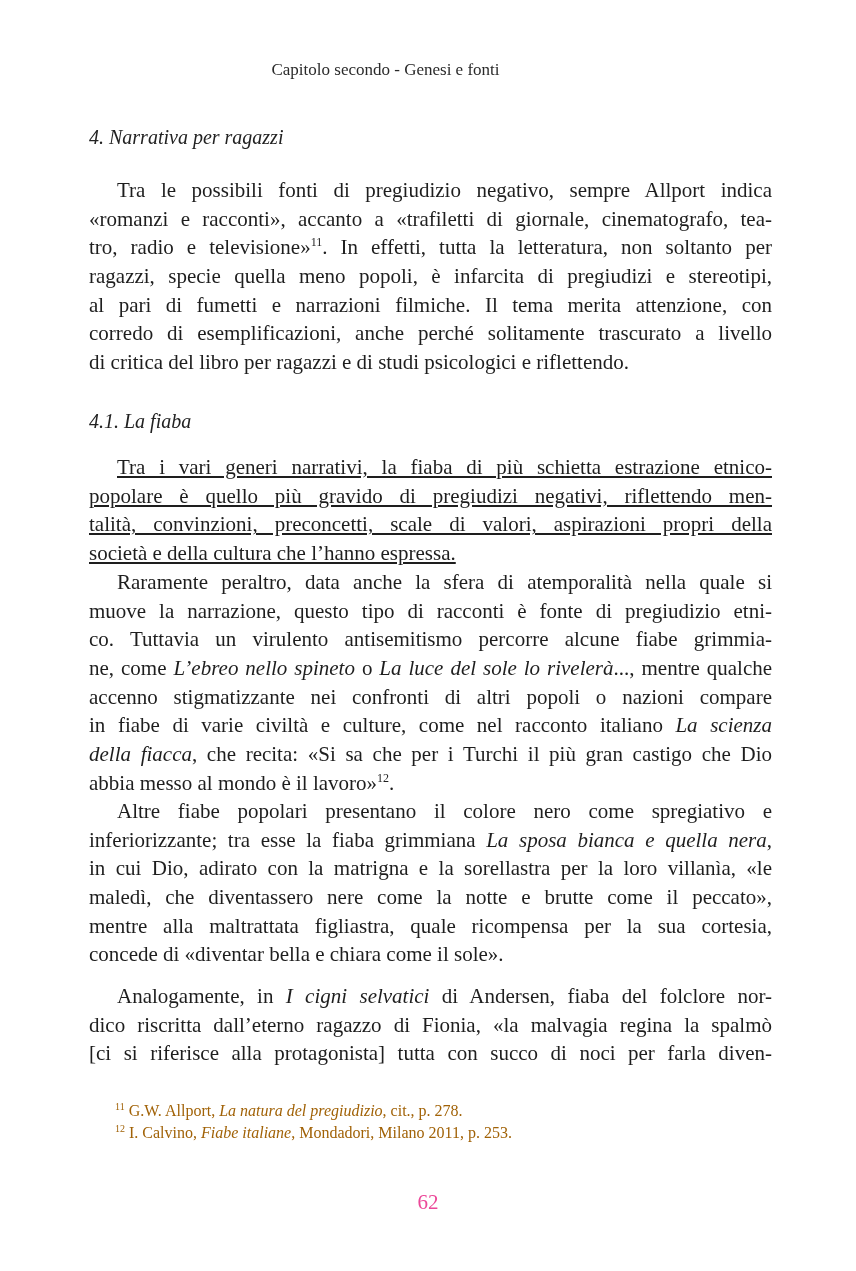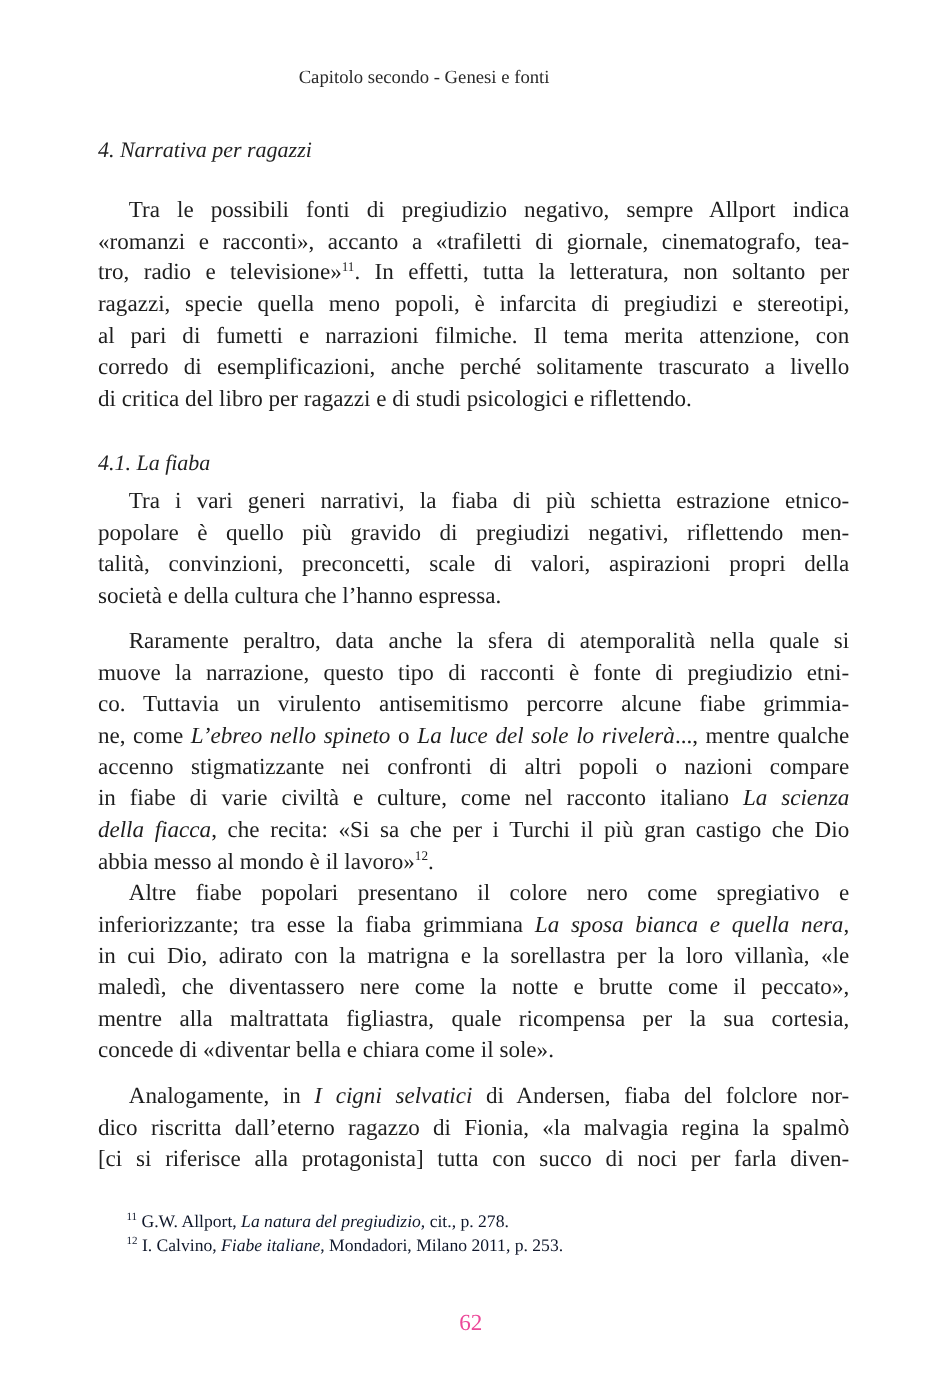--- a/index.html
+++ b/index.html
@@ -12,21 +12,21 @@
   .block { position: absolute; left: 89px; width: 683px; }
   .line { display: block; height: 28.7px; line-height: 28.7px; font-size: 21px;
           text-align: justify; text-align-last: justify; white-space: nowrap; }
   .line.last { text-align-last: left; }
   .line.indent { padding-left: 28px; }
   .line span { white-space: normal; }
   .line > .fill { display: block; width: 100%; white-space: normal; text-align: justify; text-align-last: justify; }
   .line.last > .fill { text-align-last: left; }
   sup { font-size: 12px; line-height: 0; vertical-align: super; }
   i { font-style: italic; }
-  .footnotes { position: absolute; left: 115px; top: 1100px; font-size: 16px; line-height: 22px; color: #0f172a; }
+  .footnotes { position: absolute; left: 115px; top: 1100px; font-size: 16px; line-height: 22px; color: #a16207; }
   .footnotes sup { font-size: 10px; }
   .page-number { position: absolute; top: 1190px; left: 0; width: 856px; text-align: center; font-size: 21px; color: #ec4899; }
 </style>
 </head>
 <body>
 
 <div class="running-head">Capitolo secondo - Genesi e fonti</div>
 
 <div class="section-title">4. Narrativa per ragazzi</div>
 
@@ -49,21 +49,21 @@
   <div class="line">
       <span class="fill">corredo di esemplificazioni, anche perché solitamente trascurato a livello</span>
     </div>
   <div class="line last">
       <span class="fill">di critica del libro per ragazzi e di studi psicologici e riflettendo.</span>
     </div>
 </div>
 
 <div class="subsection-title">4.1. La fiaba</div>
 
-<div class="block" style="top:441px;">
+<div class="block" style="top:453px;text-decoration:underline;">
   <div class="line indent">
       <span class="fill">Tra i vari generi narrativi, la fiaba di più schietta estrazione etnico-</span>
     </div>
   <div class="line">
       <span class="fill">popolare è quello più gravido di pregiudizi negativi, riflettendo men-</span>
     </div>
   <div class="line">
       <span class="fill">talità, convinzioni, preconcetti, scale di valori, aspirazioni propri della</span>
     </div>
   <div class="line last">

